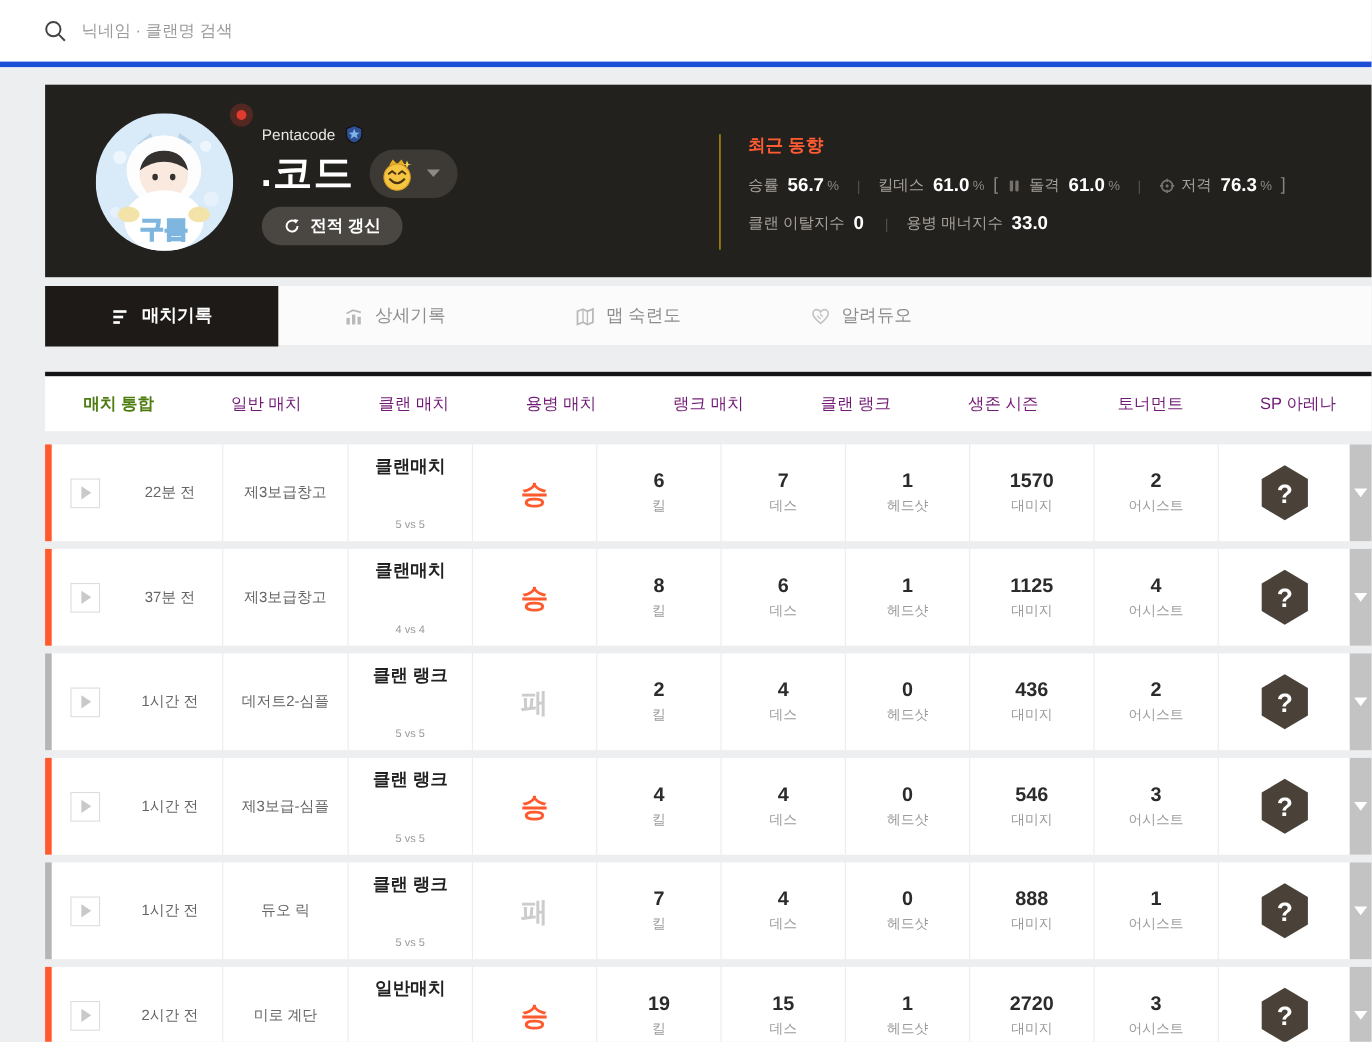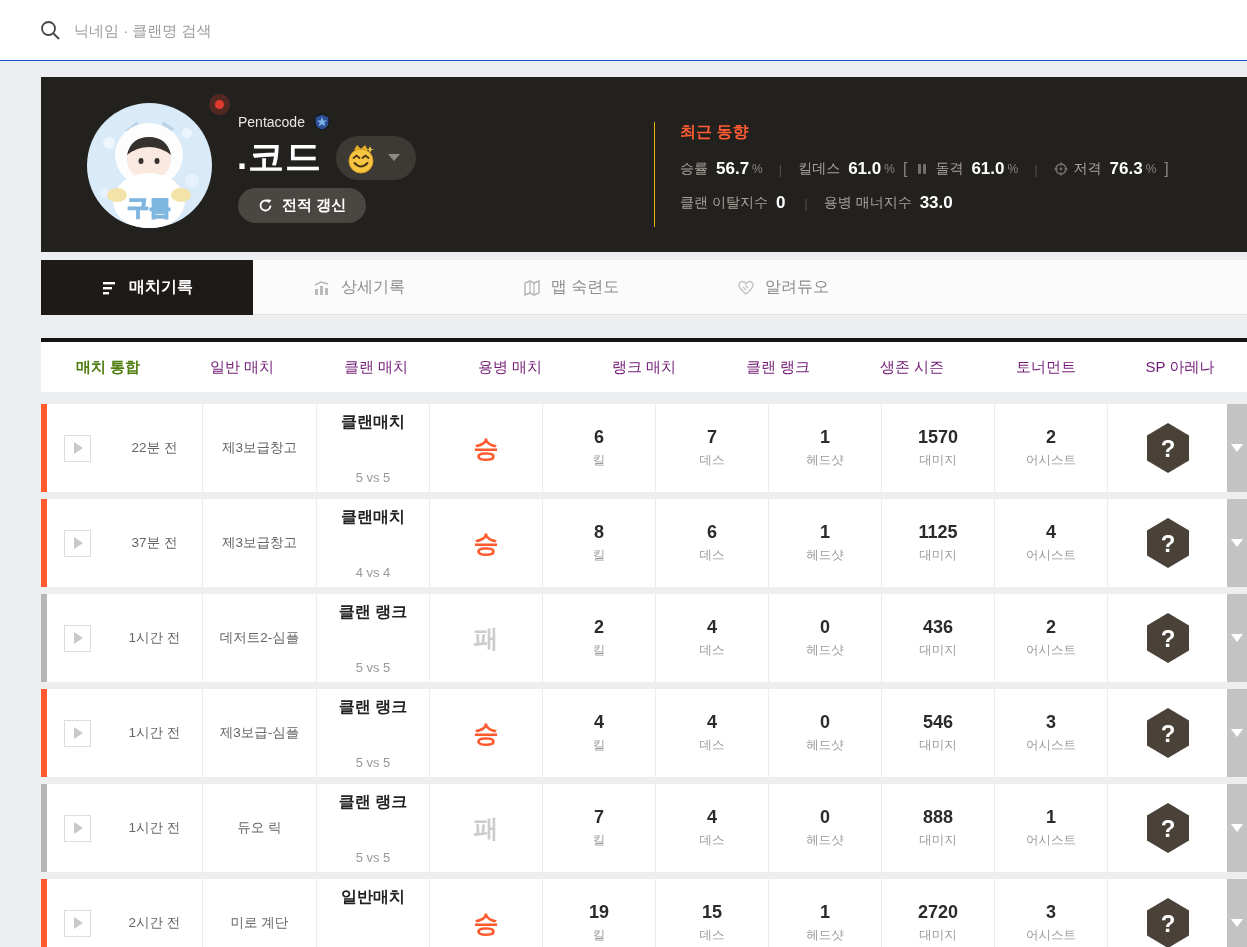--- a/index.html
+++ b/index.html
@@ -1,20 +1,20 @@
 <!DOCTYPE html>
 <html><head>
 <meta charset="utf-8">
 <style>
   * { margin:0; padding:0; box-sizing:border-box; }
   html,body { width:1247px; height:947px; overflow:hidden; }
   body { font-family:"Liberation Sans","DejaVu Sans",sans-serif; background:#edeef0; position:relative; }
 
   
-  .topbar { position:absolute; left:0; top:0; width:1247px; height:61px; background:#fff; border-bottom:1px solid #1d4ed8; display:flex; align-items:center; padding-left:40px; }
+  .topbar { position:absolute; left:0; top:0; width:1247px; height:61px; background:#fff; border-bottom:5px solid #1d4ed8; display:flex; align-items:center; padding-left:40px; }
   .search-ico { width:20px; height:20px; margin-right:14px; flex:0 0 auto; }
   .search-input { border:none; outline:none; font-size:15px; color:#333; width:500px; font-family:inherit; background:transparent; }
   .search-input::placeholder { color:#9b9b9b; }
 
   
   .hero { position:absolute; left:41px; top:77px; width:1206px; height:175px; background:#23211e; }
   .avatar-wrap { position:absolute; left:46px; top:26px; width:125px; height:125px; }
   .avatar-wrap svg { display:block; }
   .presence-dot { position:absolute; left:174px; top:23px; width:9px; height:9px; border-radius:50%; background:#e23a2e; box-shadow:0 0 0 6px rgba(226,58,46,.25); }
   .clan-line { position:absolute; left:197px; top:36px; display:flex; align-items:center; gap:8px; }
@@ -28,21 +28,21 @@
   .recent { position:absolute; left:613px; top:45px; border-left:1px solid #eab308; padding-left:25px; }
   .recent-title { color:#ff5c33; font-size:16px; font-weight:bold; margin-bottom:16px; }
   .stat-line { display:flex; align-items:center; color:#a7a29c; font-size:14px; margin-bottom:14px; }
   .stat-line .val { color:#fff; font-size:17px; font-weight:bold; margin:0 3px 0 8px; }
   .stat-line .pct { font-size:12px; color:#8a857f; }
   .stat-line .sep { color:#55504b; margin:0 16px; font-size:13px; }
   .stat-line .bracket { color:#8a857f; font-size:16px; margin:0 8px; }
   .mini-ico { width:14px; height:14px; margin-right:6px; opacity:.8; }
 
   
-  .tabbar { position:absolute; left:41px; top:260px; width:1206px; height:55px; background:#fbfbfb; border-bottom:1px solid #e3e3e3; display:flex; }
+  .tabbar { position:absolute; left:41px; top:260px; width:1206px; height:55px; background:#fbfbfb; border-bottom:1px solid #e3e3e3; display:flex;font-family:Liberation Serif, serif; }
   .tab { width:212px; height:55px; display:flex; align-items:center; justify-content:center; gap:10px; font-size:16px; color:#8d8d8d; cursor:pointer; }
   .tab.active { background:#1d1a17; color:#fff; font-weight:bold; }
   .tab .t-ico { width:18px; height:18px; }
 
   
   .subtabs { position:absolute; left:41px; top:338px; width:1206px; height:54px; background:#fff; border-top:4px solid #141414; display:flex; }
   .subtab { flex:1; display:flex; align-items:center; justify-content:center; font-size:15px; color:#701a75; cursor:pointer; }
   .subtab.active { color:#4d7c0f; font-weight:bold; }
 
   
@@ -52,21 +52,21 @@
   .row.win .bar { background:#ff5a2e; }
   .row.loss .bar { background:#b5b5b5; }
   .cell { display:flex; flex-direction:column; align-items:center; justify-content:center; }
   .c-play { width:60px; flex:0 0 auto; }
   .play-btn { width:27px; height:27px; background:#fff; border:1px solid #ddd; display:flex; align-items:center; justify-content:center; cursor:pointer; }
   .play-tri { width:0; height:0; border-top:6px solid transparent; border-bottom:6px solid transparent; border-left:9px solid #c9c9c9; margin-left:2px; }
   .c-time { width:95px; flex:0 0 auto; font-size:13.5px; color:#666; }
   .c-map  { width:114px; flex:0 0 auto; font-size:13.5px; color:#666; }
   .c-type { width:113px; flex:0 0 auto;gap:33px; }
   .c-type .type-name { font-size:16px; font-weight:bold; color:#222; }
-  .c-type .type-vs { font-size:13px; color:#999; margin-top:4px; }
+  .c-type .type-vs { font-size:10px; color:#999; margin-top:4px; }
   .c-result { width:113px; flex:0 0 auto; font-size:25px; font-weight:bold; }
   .row.win  .c-result { color:#ff5a2e; }
   .row.loss .c-result { color:#cccccc; }
   .c-stat { width:113px; flex:0 0 auto; }
   .c-stat .num { font-size:18px; font-weight:bold; color:#2b2b2b; }
   .c-stat .lbl { font-size:12.5px; color:#9a9a9a; margin-top:4px; }
   .c-rank { flex:1 1 auto; }
   .vline { border-left:1px solid #ececec; }
   .cell.vline { border-left:1px solid #ececec; }
   .expand-strip { width:20px; flex:0 0 auto; background:#c3c3c3; display:flex; align-items:center; justify-content:center; cursor:pointer; }

